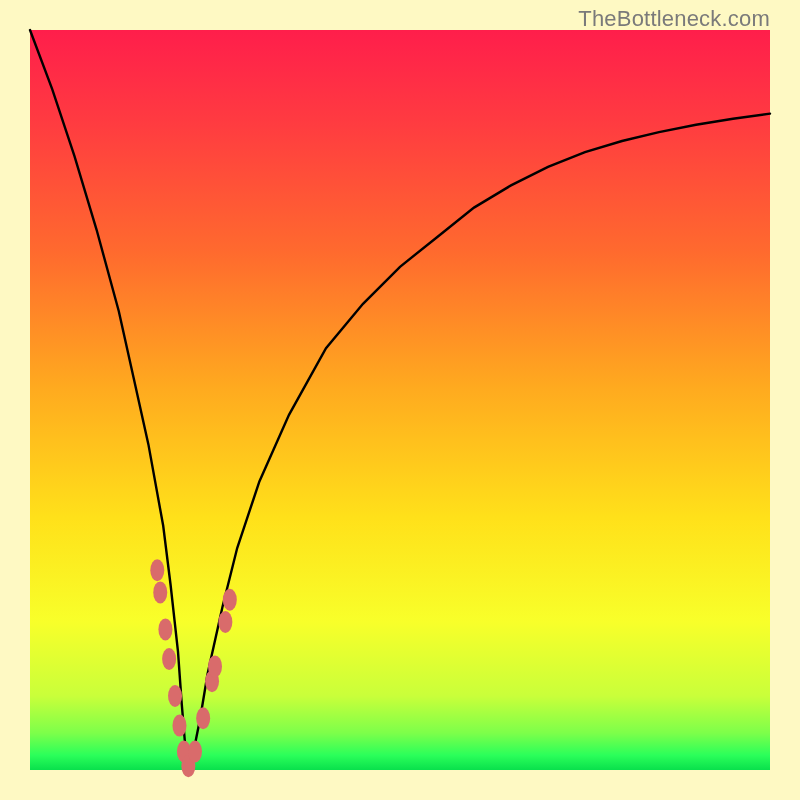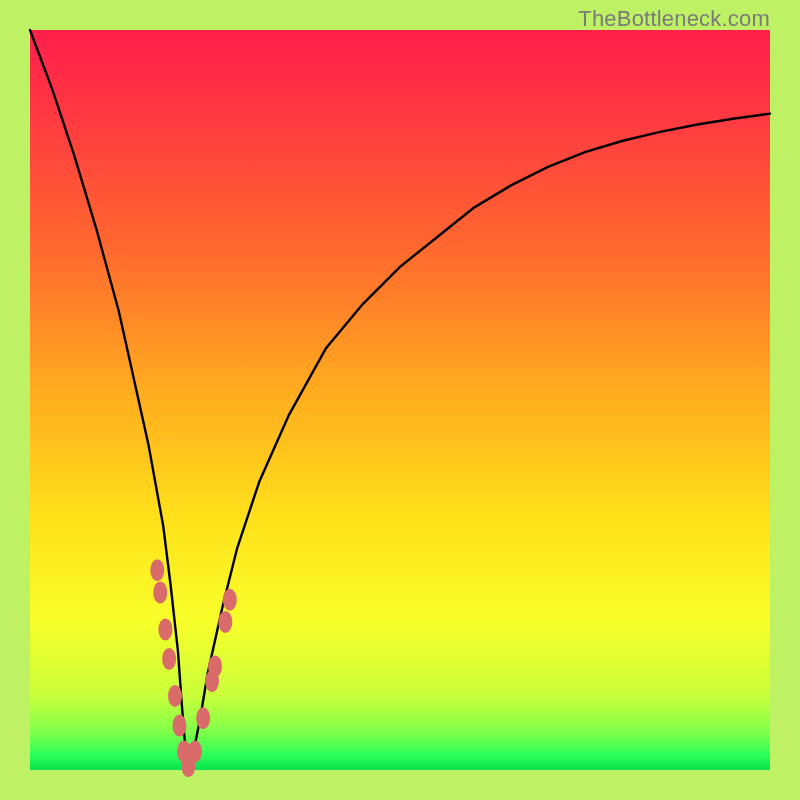--- a/index.html
+++ b/index.html
@@ -8,21 +8,21 @@
     width: 800px;
     height: 800px;
     overflow: hidden;
     background: #000;
     font-family: Arial, Helvetica, sans-serif;
   }
   .frame {
     position: relative;
     width: 800px;
     height: 800px;
-    background: #bef264;
+    background: #fef9c3;
   }
   .plot-area {
     position: absolute;
     left: 30px;
     top: 30px;
     width: 740px;
     height: 740px;
     
     background: linear-gradient(
       to bottom,

